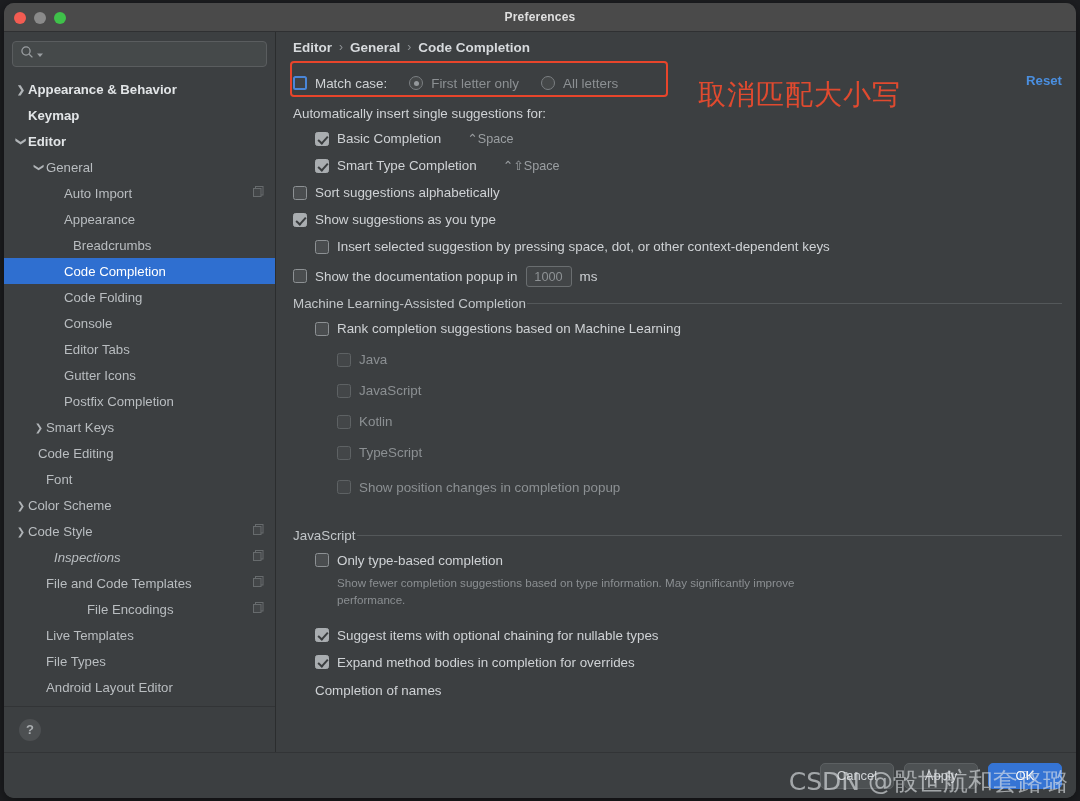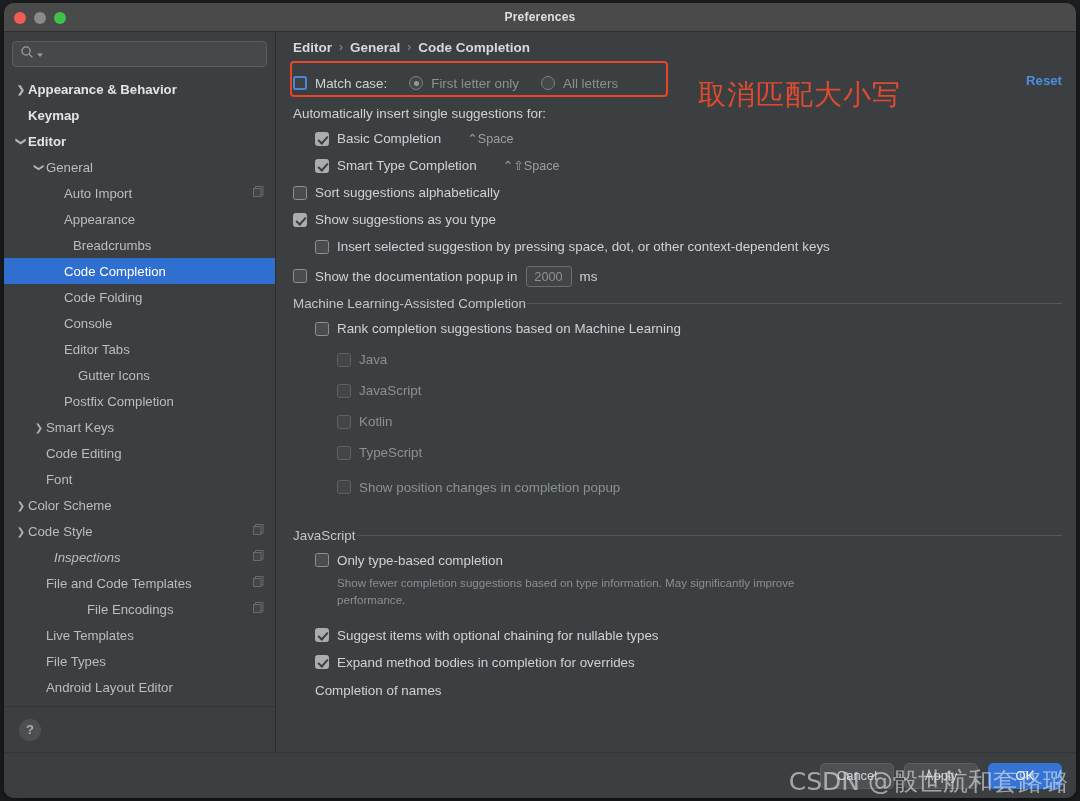--- a/index.html
+++ b/index.html
@@ -252,33 +252,33 @@
             <span class="tree-label">Code Folding</span>
           </div>
           <div class="tree-item" style="padding-left: 46px;">
             <span class="tw"></span>
             <span class="tree-label">Console</span>
           </div>
           <div class="tree-item" style="padding-left: 46px;">
             <span class="tw"></span>
             <span class="tree-label">Editor Tabs</span>
           </div>
-          <div class="tree-item" style="padding-left: 60px;">
+          <div class="tree-item" style="padding-left: 46px;">
             <span class="tw"></span>
             <span class="tree-label">Gutter Icons</span>
           </div>
           <div class="tree-item" style="padding-left: 46px;">
             <span class="tw"></span>
             <span class="tree-label">Postfix Completion</span>
           </div>
           <div class="tree-item" style="padding-left: 28px;">
             <span class="tw">❯</span>
             <span class="tree-label">Smart Keys</span>
           </div>
-          <div class="tree-item" style="padding-left: 28px;">
+          <div class="tree-item" style="padding-left: 20px;">
             <span class="tw"></span>
             <span class="tree-label">Code Editing</span>
           </div>
           <div class="tree-item" style="padding-left: 28px;">
             <span class="tw"></span>
             <span class="tree-label">Font</span>
           </div>
           <div class="tree-item" style="padding-left: 10px;">
             <span class="tw">❯</span>
             <span class="tree-label">Color Scheme</span>
@@ -391,21 +391,21 @@
         </div>
 
         <div class="row indent1">
           <div class="cb"></div>
           <span class="lbl">Insert selected suggestion by pressing space, dot, or other context-dependent keys</span>
         </div>
 
         <div class="row" style="min-height:32px;">
           <div class="cb"></div>
           <span class="lbl">Show the documentation popup in</span>
-          <div class="spin">2000</div>
+          <div class="spin">1000</div>
           <span class="lbl">ms</span>
         </div>
 
         <div class="sect">
           <span class="lbl sec">Machine Learning-Assisted Completion</span>
           <span class="line"></span>
         </div>
 
         <div class="row indent1" style="min-height:31px;">
           <div class="cb"></div>

